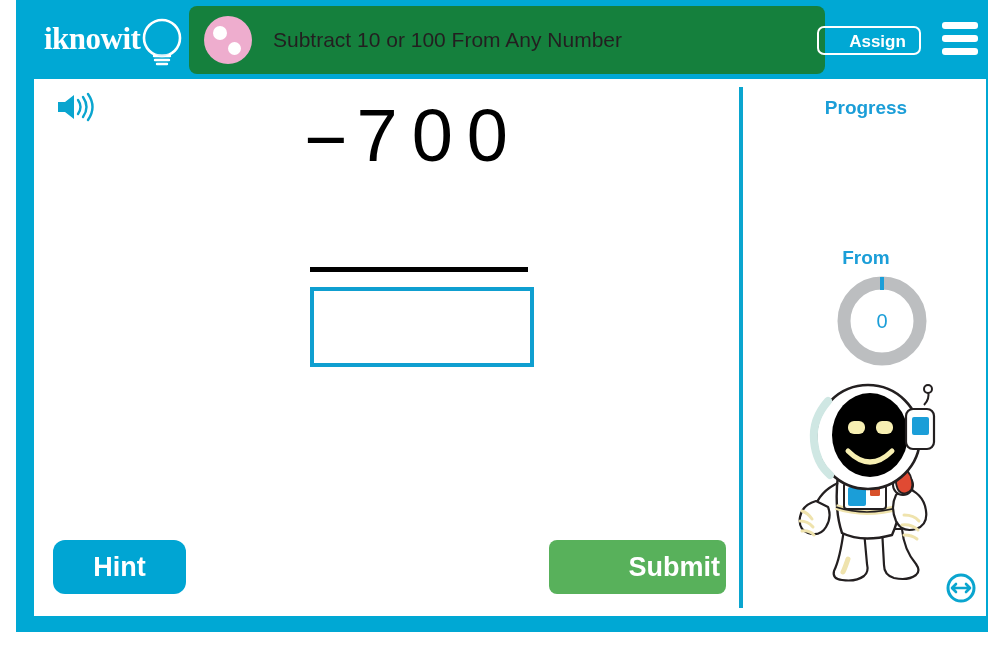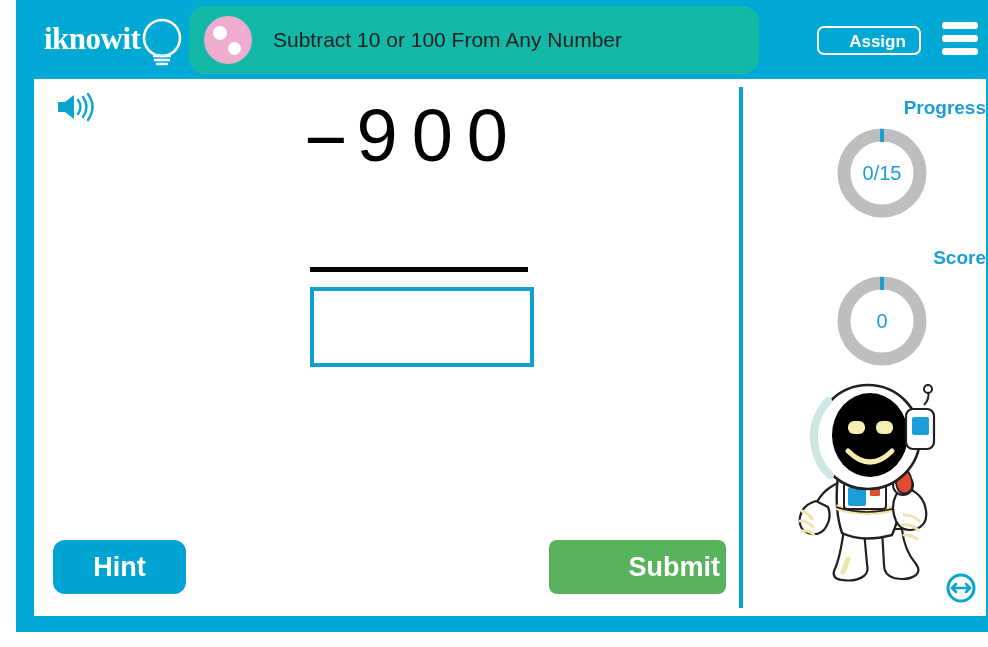--- a/index.html
+++ b/index.html
@@ -27,23 +27,23 @@
     position:absolute;left:2px;top:9px;
     font-family:"Liberation Serif", serif;
     font-weight:bold;font-size:31px;color:#ffffff;
     letter-spacing:-0.5px;
   }
   #logo-bulb{
     position:absolute;left:93px;top:4px;width:54px;height:54px;
   }
 
   #title-pill{
-    position:absolute;left:173px;top:6px;width:570px;height:68px;
-    background:#14b8a6;
-    border-radius:16px;
+    position:absolute;left:173px;top:6px;width:636px;height:68px;
+    background:#15803d;
+    border-radius:8px;
   }
   #title-badge{
     position:absolute;left:15px;top:10px;width:48px;height:48px;
     border-radius:50%;
     background:#eeadce;
   }
   #title-badge .dot1{
     position:absolute;left:9px;top:10px;width:14px;height:14px;
     border-radius:50%;background:#ffffff;
   }
@@ -144,21 +144,21 @@
 
   
   #divider{
     position:absolute;left:705px;top:8px;width:4px;height:521px;
     background:#0aa5cf;
   }
   #sidebar{
     position:absolute;left:712px;top:0;width:240px;height:537px;
   }
   .ring-label{
-    position:absolute;width:240px;text-align:right;
+    position:absolute;width:240px;text-align:center;
     font-size:19px;font-weight:bold;color:#1b9ed8;
   }
   .ring{
     position:absolute;left:88px;width:96px;height:96px;
   }
   .ring-value{
     position:absolute;left:0;top:0;width:96px;height:96px;
     line-height:96px;text-align:center;
     font-size:20px;color:#1b9ed8;
   }
@@ -211,45 +211,38 @@
   <div id="stage">
 
     <svg id="speaker-icon" viewBox="0 0 44 32">
       <path d="M4 11 h7 L20 4 v24 l-9 -7 H4 z" fill="#0aa5cf"></path>
       <path d="M24 9 q5 7 0 14" stroke="#0aa5cf" stroke-width="2.4" fill="none" stroke-linecap="round"></path>
       <path d="M29 6 q7 10 0 20" stroke="#0aa5cf" stroke-width="2.4" fill="none" stroke-linecap="round"></path>
       <path d="M34 3 q9 13 0 26" stroke="#0aa5cf" stroke-width="2.4" fill="none" stroke-linecap="round"></path>
     </svg>
 
     <div id="problem">
-      <div class="math-row" id="row-top">900</div>
+      <div class="math-row" id="row-top">700</div>
       <div id="minus-sign">−</div>
       <div id="rule"></div>
       <div id="answer-box">
         <span id="answer-value"></span>
       </div>
     </div>
 
     <button id="hint-btn">Hint</button>
     <button id="submit-btn">Submit</button>
 
     <div id="divider"></div>
 
     <div id="sidebar">
 
       <div class="ring-label" id="progress-label">Progress</div>
-      <div class="ring" id="progress-ring">
-        <svg viewBox="0 0 96 96" width="96" height="96">
-          <circle cx="48" cy="48" r="38" fill="none" stroke="#bcbec0" stroke-width="13"></circle>
-          <path d="M48 4 v13" stroke="#1b9ed8" stroke-width="4" fill="none"></path>
-        </svg>
-        <div class="ring-value">0/15</div>
-      </div>
-
-      <div class="ring-label" id="score-label">Score</div>
+
+      <div class="ring-label" id="score-label">From</div>
       <div class="ring" id="score-ring">
         <svg viewBox="0 0 96 96" width="96" height="96">
           <circle cx="48" cy="48" r="38" fill="none" stroke="#bcbec0" stroke-width="13"></circle>
           <path d="M48 4 v13" stroke="#1b9ed8" stroke-width="4" fill="none"></path>
         </svg>
         <div class="ring-value">0</div>
       </div>
 
       <svg id="astronaut" viewBox="0 0 180 215">
 

